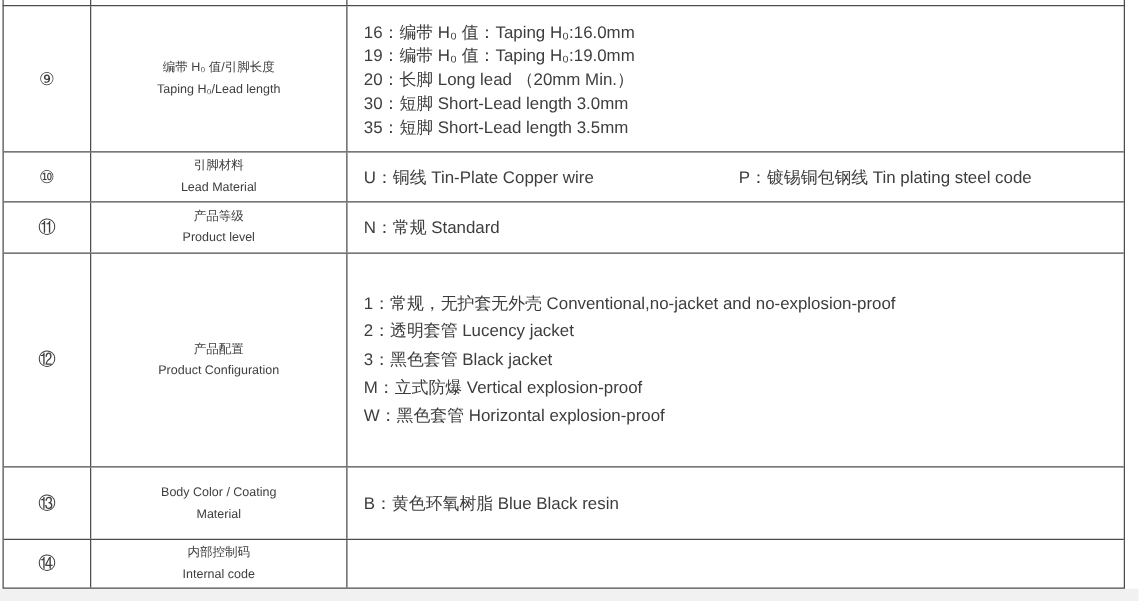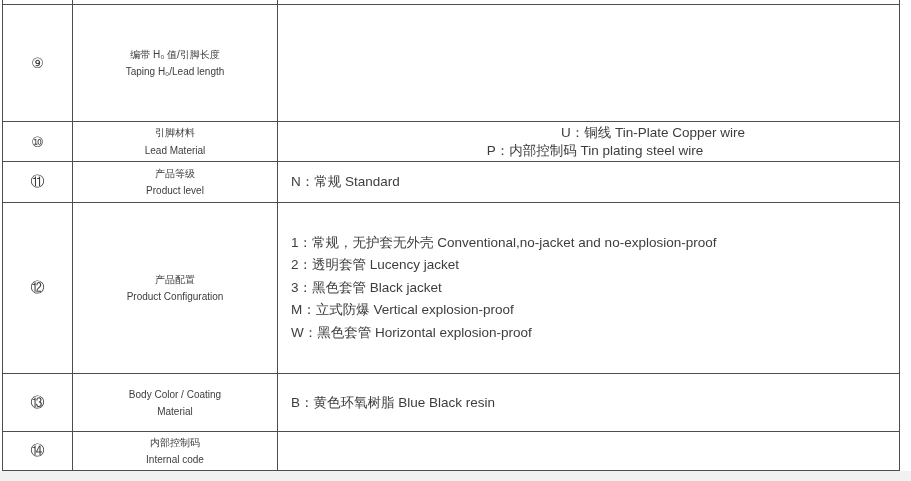--- a/index.html
+++ b/index.html
@@ -49,55 +49,62 @@
     text-align: center;
     font-size: 10px;
     line-height: 17.5px;
   }
   .cell.values {
     padding-left: 13px;
     font-size: 13.5px;
   }
   .r9 .cell.values { line-height: 19px; }
   .r12 .cell.values { line-height: 22.5px; }
-  .vrow { display: flex; flex-direction: column; align-items: center; text-align: right; }
+  .vrow { display: flex; flex-direction: row; align-items: center; }
   .vleft { width: 300px; }
 </style>
 </head>
 <body>
 
 <div class="stub" style="left:2px"></div>
 <div class="stub" style="left:72px"></div>
 <div class="stub" style="left:277px"></div>
 <div class="stub" style="left:899px"></div>
 
 <div class="spec-table">
 
   <div class="row r9">
     <div class="cell num">
       <span>⑨</span>
     </div>
     <div class="cell name">
       <div>编带 H₀ 值/引脚长度</div>
       <div>Taping H₀/Lead length</div>
     </div>
+    <div class="cell values">
+      <div>16：编带 H₀ 值：Taping H₀:16.0mm</div>
+      <div>19：编带 H₀ 值：Taping H₀:19.0mm</div>
+      <div>20：长脚 Long lead （20mm Min.）</div>
+      <div>30：短脚 Short-Lead length 3.0mm</div>
+      <div>35：短脚 Short-Lead length 3.5mm</div>
+    </div>
   </div>
 
   <div class="row r10">
     <div class="cell num">
       <span>⑩</span>
     </div>
     <div class="cell name">
       <div>引脚材料</div>
       <div>Lead Material</div>
     </div>
     <div class="cell values">
       <div class="vrow">
         <span class="vleft">U：铜线 Tin-Plate Copper wire</span>
-        <span>P：内部控制码 Tin plating steel wire</span>
+        <span>P：镀锡铜包钢线 Tin plating steel code</span>
       </div>
     </div>
   </div>
 
   <div class="row r11">
     <div class="cell num">
       <span>⑪</span>
     </div>
     <div class="cell name">
       <div>产品等级</div>

